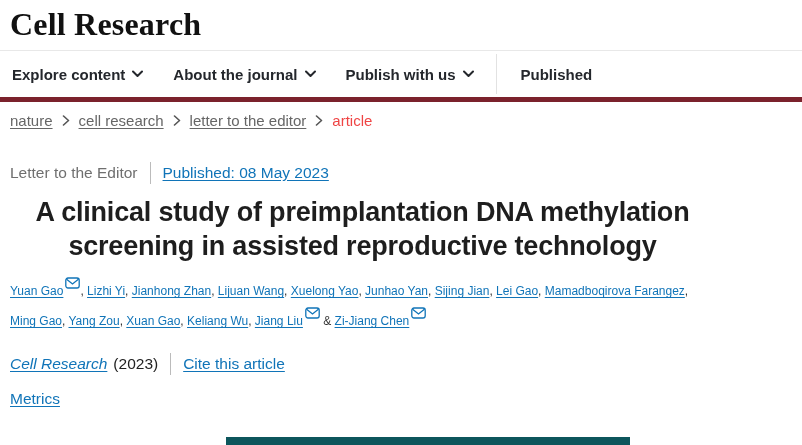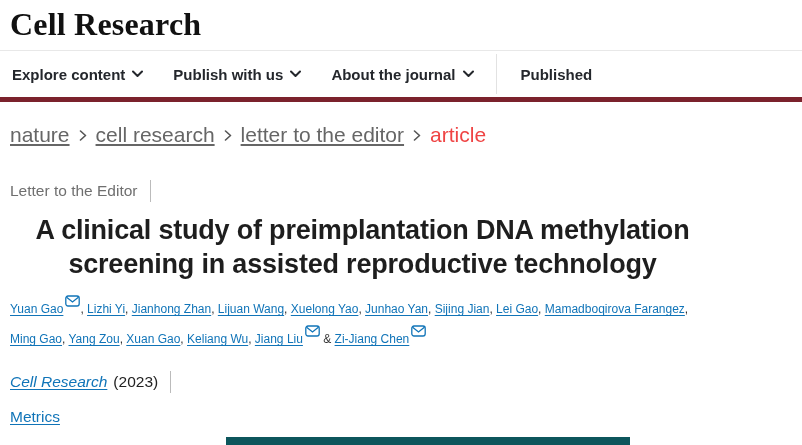--- a/index.html
+++ b/index.html
@@ -25,21 +25,21 @@
   .main-nav{display:flex;align-items:center;height:46px;padding:0 12px;}
   .nav-item{
     display:inline-flex;align-items:center;gap:7px;
     font-size:15px;font-weight:700;color:#24272c;text-decoration:none;
     margin-right:30px;cursor:pointer;
   }
   .nav-divider{width:1px;height:40px;background:#e2e2e2;margin:0 24px 0 -8px;}
   .brand-bar{height:5px;background:var(--maroon);}
   
   .content{padding:0 10px;}
-  .breadcrumb{margin-top:21px;display:flex;align-items:center;gap:9px;font-size:21px;}
+  .breadcrumb{margin-top:10px;display:flex;align-items:center;gap:9px;font-size:15px;}
   .crumb-link{color:var(--muted);text-decoration:underline;text-underline-offset:2px;cursor:pointer;}
   .crumb-current{color:#ef4444;}
   .meta-row{margin-top:32px;display:flex;align-items:center;font-size:15.5px;height:24px;}
   .type-label{color:#6f6f6f;}
   .v-divider{width:1px;height:22px;background:#bbb;margin:0 12px;}
   .pub-link{color:var(--blue);text-decoration:underline;text-underline-offset:2px;cursor:pointer;}
   h1.title{
     margin:10px 0 0;max-width:705px;
     font-size:27px;line-height:34px;font-weight:700;color:#1e1e1e;
     letter-spacing:-0.2px;
@@ -67,29 +67,29 @@
 <nav class="main-nav">
     <a class="nav-item">
       <span>Explore content</span>
       <span style="display: inline-flex; align-items: center;">
         <svg width="11" height="8" viewBox="0 0 11 8">
           <path d="M1 1.5l4.5 4.5L10 1.5" fill="none" stroke="#24272c" stroke-width="2" stroke-linecap="round" stroke-linejoin="round"></path>
         </svg>
       </span>
     </a>
     <a class="nav-item">
-      <span>Publish with us</span>
+      <span>About the journal</span>
       <span style="display: inline-flex; align-items: center;">
         <svg width="11" height="8" viewBox="0 0 11 8">
           <path d="M1 1.5l4.5 4.5L10 1.5" fill="none" stroke="#24272c" stroke-width="2" stroke-linecap="round" stroke-linejoin="round"></path>
         </svg>
       </span>
     </a>
     <a class="nav-item">
-      <span>About the journal</span>
+      <span>Publish with us</span>
       <span style="display: inline-flex; align-items: center;">
         <svg width="11" height="8" viewBox="0 0 11 8">
           <path d="M1 1.5l4.5 4.5L10 1.5" fill="none" stroke="#24272c" stroke-width="2" stroke-linecap="round" stroke-linejoin="round"></path>
         </svg>
       </span>
     </a>
     <span class="nav-divider"></span>
     <a class="nav-item">
       <span>Published</span>
     </a>
@@ -117,39 +117,41 @@
         <svg width="8" height="11" viewBox="0 0 8 11">
           <path d="M1.5 1l5 4.5-5 4.5" fill="none" stroke="#555" stroke-width="1.6" stroke-linecap="round" stroke-linejoin="round"></path>
         </svg>
       </span>
       <span class="crumb-current">article</span>
     </div>
 
   <div class="meta-row">
     <span class="type-label">Letter to the Editor</span>
     <span class="v-divider"></span>
+    <a class="pub-link">Published: 08 May 2023</a>
   </div>
 
   <h1 class="title">A clinical study of preimplantation DNA methylation screening in assisted reproductive technology</h1>
 
   <div class="authors"><a class="author-link">Yuan Gao</a><span class="email-icon-wrap"><svg width="15" height="12" viewBox="0 0 15 12">
           <rect x="0.8" y="1" width="13.4" height="10" rx="2.2" fill="none" stroke="#1074b8" stroke-width="1.3"></rect>
           <path d="M1.6 2.3 7.5 7l5.9-4.7" fill="none" stroke="#1074b8" stroke-width="1.3"></path>
         </svg></span><span class="author-sep">, </span><a class="author-link">Lizhi Yi</a><span class="author-sep">, </span><a class="author-link">Jianhong Zhan</a><span class="author-sep">, </span><a class="author-link">Lijuan Wang</a><span class="author-sep">, </span><a class="author-link">Xuelong Yao</a><span class="author-sep">, </span><a class="author-link">Junhao Yan</a><span class="author-sep">, </span><a class="author-link">Sijing Jian</a><span class="author-sep">, </span><a class="author-link">Lei Gao</a><span class="author-sep">, </span><a class="author-link">Mamadboqirova Farangez</a><span class="author-sep">, </span><a class="author-link">Ming Gao</a><span class="author-sep">, </span><a class="author-link">Yang Zou</a><span class="author-sep">, </span><a class="author-link">Xuan Gao</a><span class="author-sep">, </span><a class="author-link">Keliang Wu</a><span class="author-sep">, </span><a class="author-link">Jiang Liu</a><span class="email-icon-wrap"><svg width="15" height="12" viewBox="0 0 15 12">
           <rect x="0.8" y="1" width="13.4" height="10" rx="2.2" fill="none" stroke="#1074b8" stroke-width="1.3"></rect>
           <path d="M1.6 2.3 7.5 7l5.9-4.7" fill="none" stroke="#1074b8" stroke-width="1.3"></path>
         </svg></span><span class="author-sep"> &amp; </span><a class="author-link">Zi-Jiang Chen</a><span class="email-icon-wrap"><svg width="15" height="12" viewBox="0 0 15 12">
           <rect x="0.8" y="1" width="13.4" height="10" rx="2.2" fill="none" stroke="#1074b8" stroke-width="1.3"></rect>
           <path d="M1.6 2.3 7.5 7l5.9-4.7" fill="none" stroke="#1074b8" stroke-width="1.3"></path>
         </svg></span></div>
 
   <div class="cite-row">
     <a class="journal-link">Cell Research</a>
     <span class="journal-year">(2023)</span>
     <span class="v-divider"></span>
+    <a class="cite-link">Cite this article</a>
   </div>
 
   <div class="metrics-row">
     <a class="metrics-link">Metrics</a>
   </div>
 
 </div>
 
 <div class="bottom-bar"></div>
 

